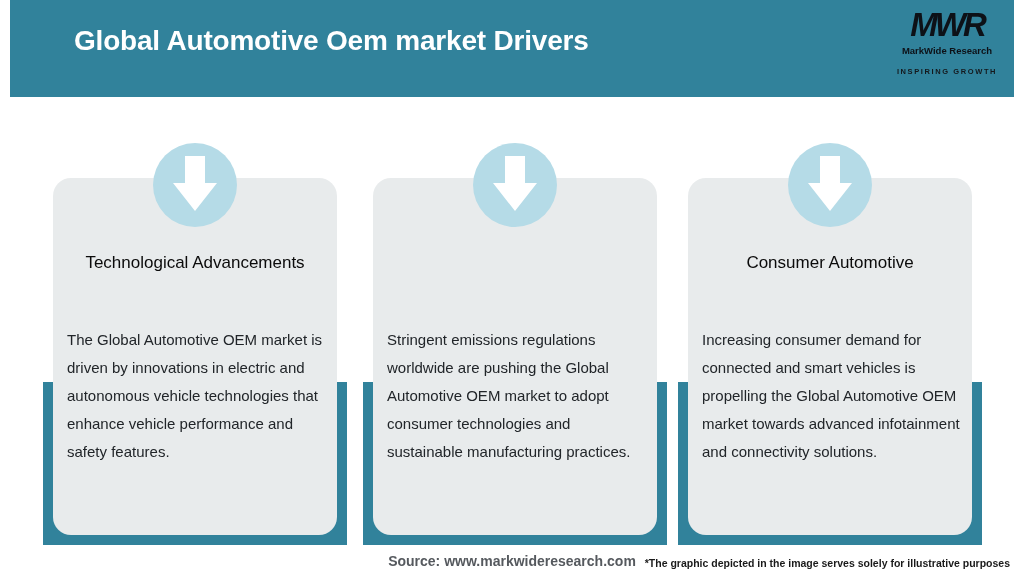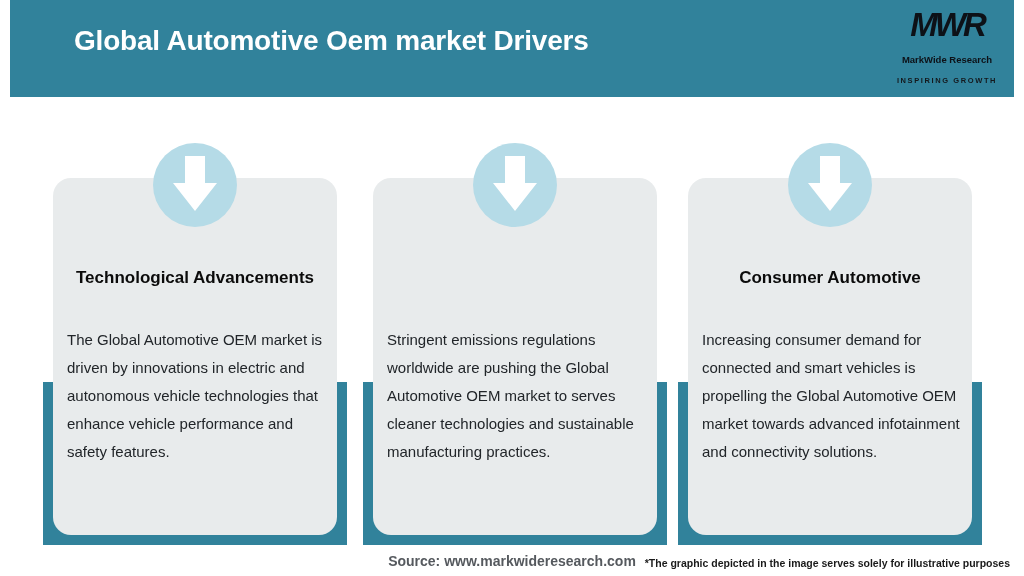--- a/index.html
+++ b/index.html
@@ -28,21 +28,21 @@
   }
   .logo{
     position:absolute;right:12px;top:8px;width:110px;
     text-align:center;color:#0d1117;line-height:1;
   }
   .logo-monogram{
     font-size:33px;font-weight:900;font-style:italic;
     letter-spacing:-3px;color:#0d1117;
   }
   .logo-name{
-    margin-top:14px;font-size:9.5px;font-weight:bold;color:#0d1117;
+    margin-top:5px;font-size:9.5px;font-weight:bold;color:#0d1117;
   }
   .logo-tagline{
     margin-top:12px;font-size:7.5px;font-weight:bold;letter-spacing:1.6px;color:#14181c;
   }
 
   
   .card-group{position:absolute;top:143px;width:304px;height:402px;}
   .card-group.g1{left:43px;}
   .card-group.g2{left:363px;}
   .card-group.g3{left:678px;}
@@ -55,21 +55,21 @@
     position:absolute;left:10px;top:35px;width:284px;height:357px;
     background:var(--card-bg);border-radius:18px;
   }
   .arrow-circle{
     position:absolute;left:110px;top:0;width:84px;height:84px;
     border-radius:50%;background:var(--light-blue);
   }
   .arrow-circle svg{position:absolute;left:0;top:0;}
   .card-title{
     position:absolute;left:10px;top:110px;width:284px;
-    text-align:center;font-size:17px;font-weight:bold;color:#0b0b0b;margin-top:15px;
+    text-align:center;font-size:17px;font-weight:normal;color:#0b0b0b;
   }
   .card-description{
     position:absolute;left:24px;top:183px;width:262px;
     font-size:15px;line-height:28px;color:#212529;text-align:left;
   }
 
   
   .source-text{
     position:absolute;left:0;top:553px;width:1024px;
     text-align:center;font-size:14px;font-weight:bold;color:#55595e;
@@ -106,21 +106,21 @@
   </div>
 
   <div class="card-group g2">
     <div class="card-shadow-panel"></div>
     <div class="card"></div>
     <div class="arrow-circle">
       <svg width="84" height="84" viewBox="0 0 84 84">
         <polygon points="32,13 52,13 52,40 64,40 42,68 20,40 32,40" fill="#ffffff"></polygon>
       </svg>
     </div>
-    <div class="card-description">Stringent emissions regulations worldwide are pushing the Global Automotive OEM market to serves cleaner technologies and sustainable manufacturing practices.</div>
+    <div class="card-description">Stringent emissions regulations worldwide are pushing the Global Automotive OEM market to adopt consumer technologies and sustainable manufacturing practices.</div>
   </div>
 
   <div class="card-group g3">
     <div class="card-shadow-panel"></div>
     <div class="card"></div>
     <div class="arrow-circle">
       <svg width="84" height="84" viewBox="0 0 84 84">
         <polygon points="32,13 52,13 52,40 64,40 42,68 20,40 32,40" fill="#ffffff"></polygon>
       </svg>
     </div>

